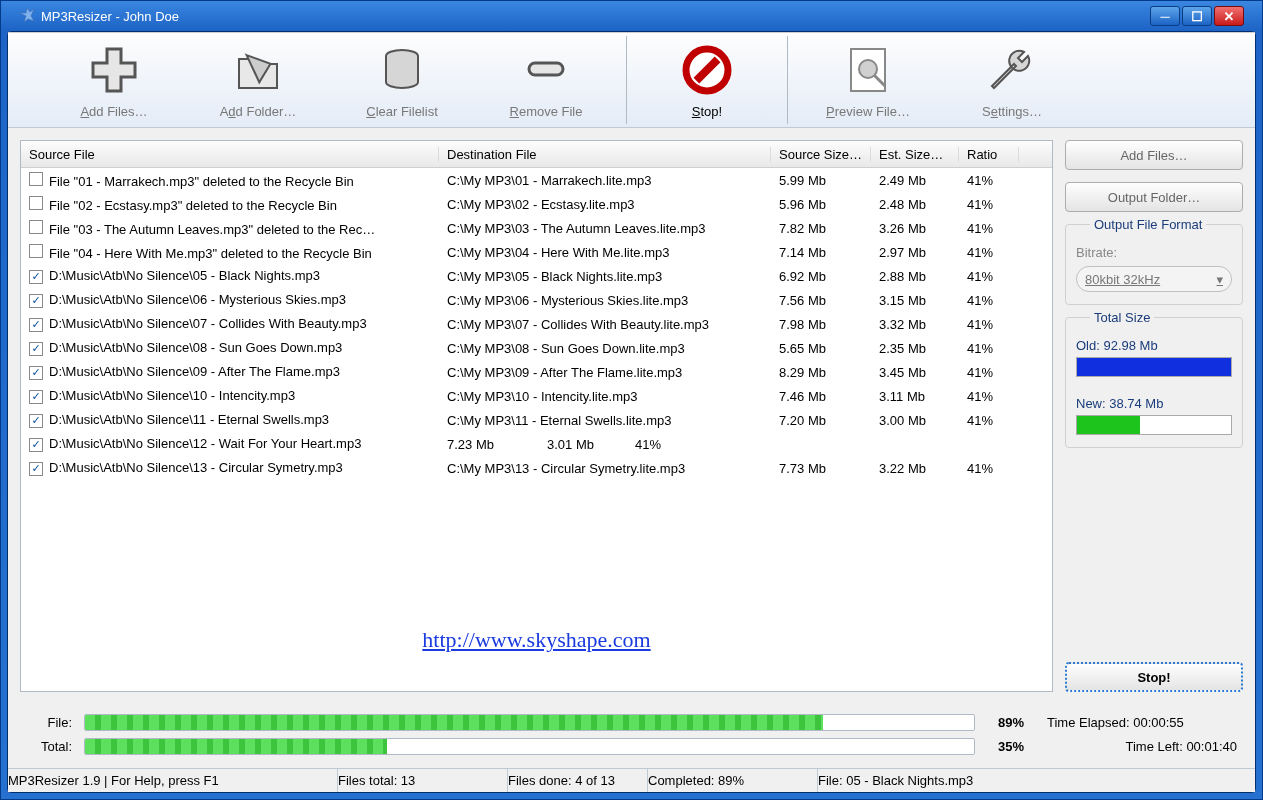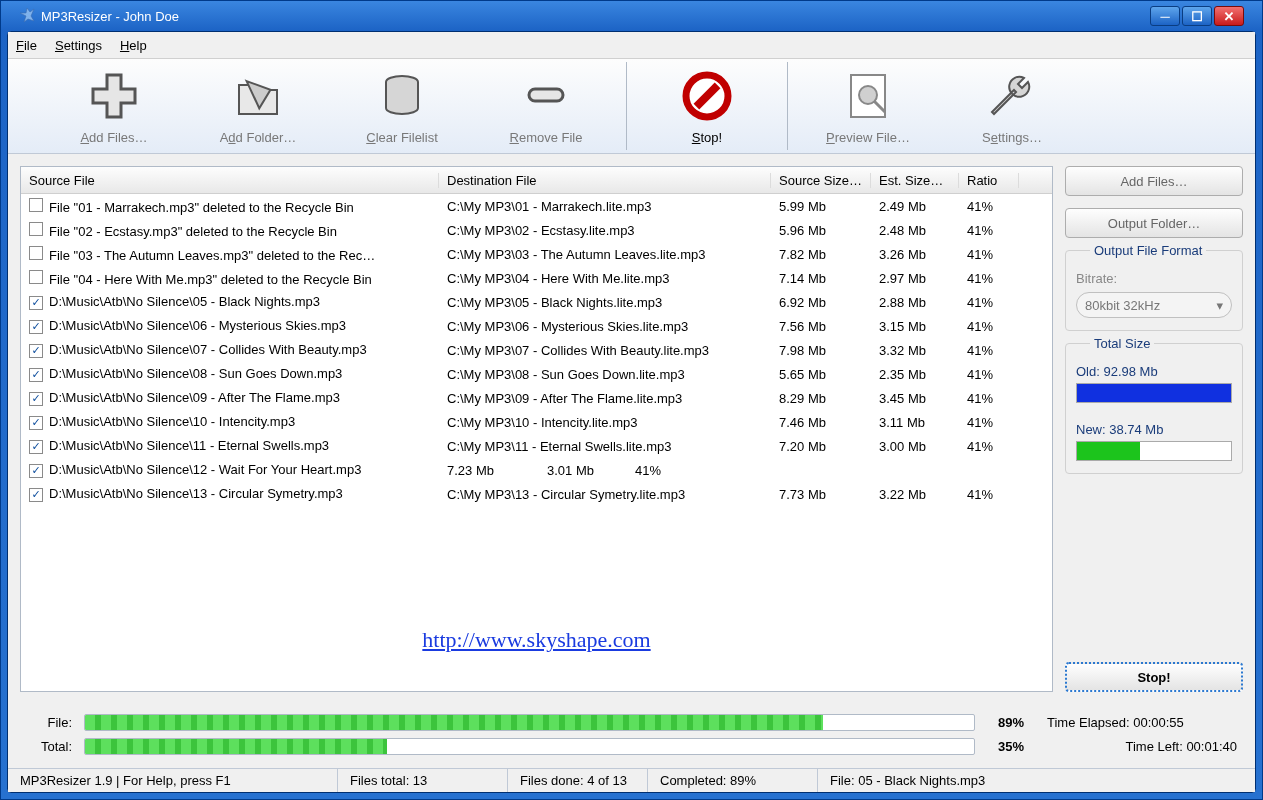--- a/index.html
+++ b/index.html
@@ -190,20 +190,21 @@
 .dim { color: #888; }
 .select {
   height: 26px;
   background: #f4f4f4;
   border: 1px solid #c0c0c0;
   border-radius: 13px;
   display: flex; align-items: center; justify-content: space-between;
   padding: 0 8px;
   color: #777;
   margin-top: 6px;
+  text-decoration: underline;
 }
 .bar {
   height: 20px;
   border: 1px solid #aaa;
   background: #fff;
   margin-top: 4px;
 }
 .bar .fill { height: 100%; }
 .bar .fill.blue { background: #1030e0; }
 .bar .fill.green { background: #1cc41c; }
@@ -237,21 +238,21 @@
 
 .statusbar {
   display: flex;
   height: 24px;
   background: #f0f0f0;
   border-top: 1px solid #c0c9d6;
   align-items: center;
   font-size: 13px;
 }
 .statusbar .seg {
-  padding: 0 12px;
+  padding: 0 0;
   border-right: 1px solid #c0c9d6;
   height: 100%;
   display: flex;
   align-items: center;
 }
 .statusbar .seg:last-child { border-right: none; flex: 1; }
 </style>
 </head>
 <body>
 
@@ -264,25 +265,20 @@
     </span>
     <span class="title">MP3Resizer - John Doe</span>
     <div class="win-buttons">
       <div class="win-btn">─</div>
       <div class="win-btn">☐</div>
       <div class="win-btn close">✕</div>
     </div>
   </div>
 
   <div class="inner">
-    <div class="menubar">
-      <span><span class="u">F</span>ile</span>
-      <span><span class="u">S</span>ettings</span>
-      <span><span class="u">H</span>elp</span>
-    </div>
 
     <div class="toolbar">
       <div class="tb-btn">
         <div class="icon-box">
           <svg width="54" height="54" viewBox="0 0 54 54">
               <path d="M20 6 h14 v14 h14 v14 h-14 v14 h-14 v-14 h-14 v-14 h14 z" fill="#e6e6e6" stroke="#555" stroke-width="3"></path>
             </svg>
         </div>
         <div class="lbl"><span class="u">A</span>dd Files…</div>
       </div>

